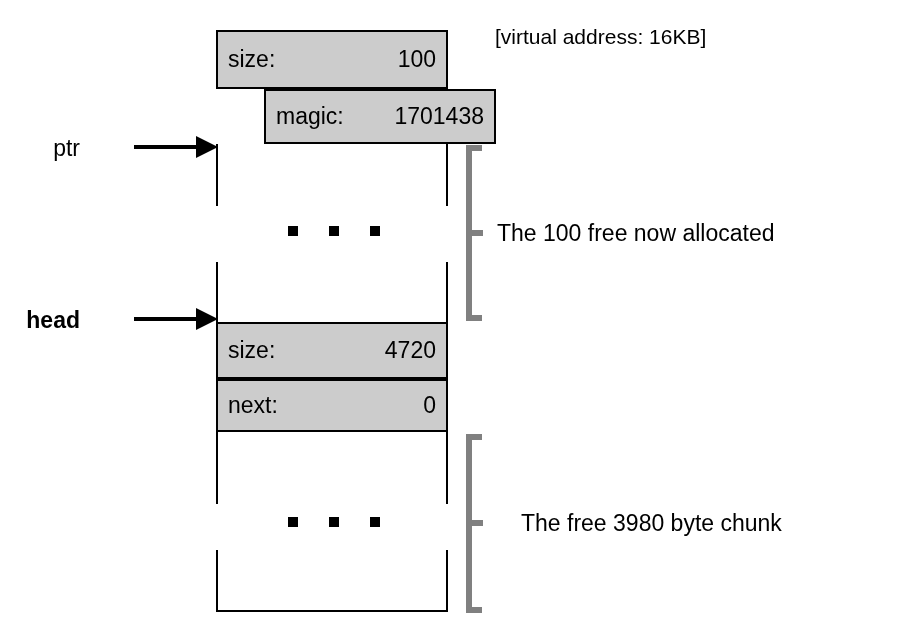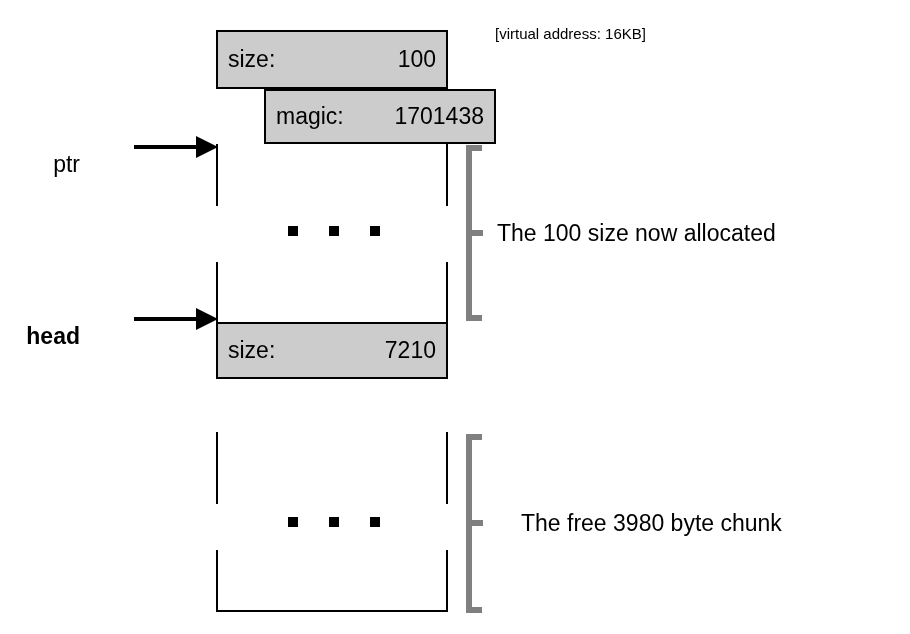--- a/index.html
+++ b/index.html
@@ -76,21 +76,20 @@
     background: #000000;
   }
 
   
   .ptr-label {
     position: absolute;
     font-size: 23px;
     line-height: 1;
     white-space: nowrap;
     text-align: right;
-    margin-top: 16px;
   }
   .arrow-shaft {
     position: absolute;
     height: 4px;
     background: #000000;
   }
   .arrow-head {
     position: absolute;
     width: 0;
     height: 0;
@@ -130,21 +129,21 @@
   .bracket-caption {
     position: absolute;
     font-size: 23px;
     line-height: 1;
     white-space: nowrap;
   }
 
   
   #vaddr-note {
     position: absolute;
-    font-size: 15px;
+    font-size: 21px;
     line-height: 1;
     white-space: nowrap;
   }
 </style>
 </head>
 <body>
 
 <div id="vaddr-note" style="left:495px; top:26px;">[virtual address: 16KB]</div>
 
 <div id="heap-column">
@@ -166,23 +165,27 @@
     <i></i>
     <i></i>
     <i></i>
   </div>
 
   <div class="rail left" style="top:232px;  height:60px;"></div>
   <div class="rail right" style="top:232px;  height:60px;"></div>
 
   <div class="field" style="top:292px; height:57px;">
     <span class="fname">size:</span>
-    <span class="fval">7210</span>
-  </div>
-
+    <span class="fval">4720</span>
+  </div>
+
+  <div class="field" style="top:349px; height:53px;">
+    <span class="fname">next:</span>
+    <span class="fval">0</span>
+  </div>
 
   <div class="rail left" style="top:402px;  height:72px;"></div>
   <div class="rail right" style="top:402px;  height:72px;"></div>
 
   <div class="ellipsis" style="left:72px; top:487px;">
     <i></i>
     <i></i>
     <i></i>
   </div>
 
@@ -200,21 +203,21 @@
 <div class="ptr-label" style="left:17px; top:309px; width:63px;font-weight:bold;">head</div>
 <div class="arrow-shaft" style="left:134px; top:317px; width:64px;"></div>
 <div class="arrow-head" style="left:196px; top:308px;"></div>
 
 <div class="bracket" style="left:466px; top:145px; height:176px;">
   <div class="spine"></div>
   <div class="cap top"></div>
   <div class="cap bottom"></div>
   <div class="tick" style="top:85px;"></div>
 </div>
-<div class="bracket-caption" style="left:497px; top:222px;">The 100 size now allocated</div>
+<div class="bracket-caption" style="left:497px; top:222px;">The 100 free now allocated</div>
 
 <div class="bracket" style="left:466px; top:434px; height:179px;">
   <div class="spine"></div>
   <div class="cap top"></div>
   <div class="cap bottom"></div>
   <div class="tick" style="top:86px;"></div>
 </div>
 <div class="bracket-caption" style="left:497px; top:512px;margin-left:24px;">The free 3980 byte chunk</div>
 
 </body></html>

